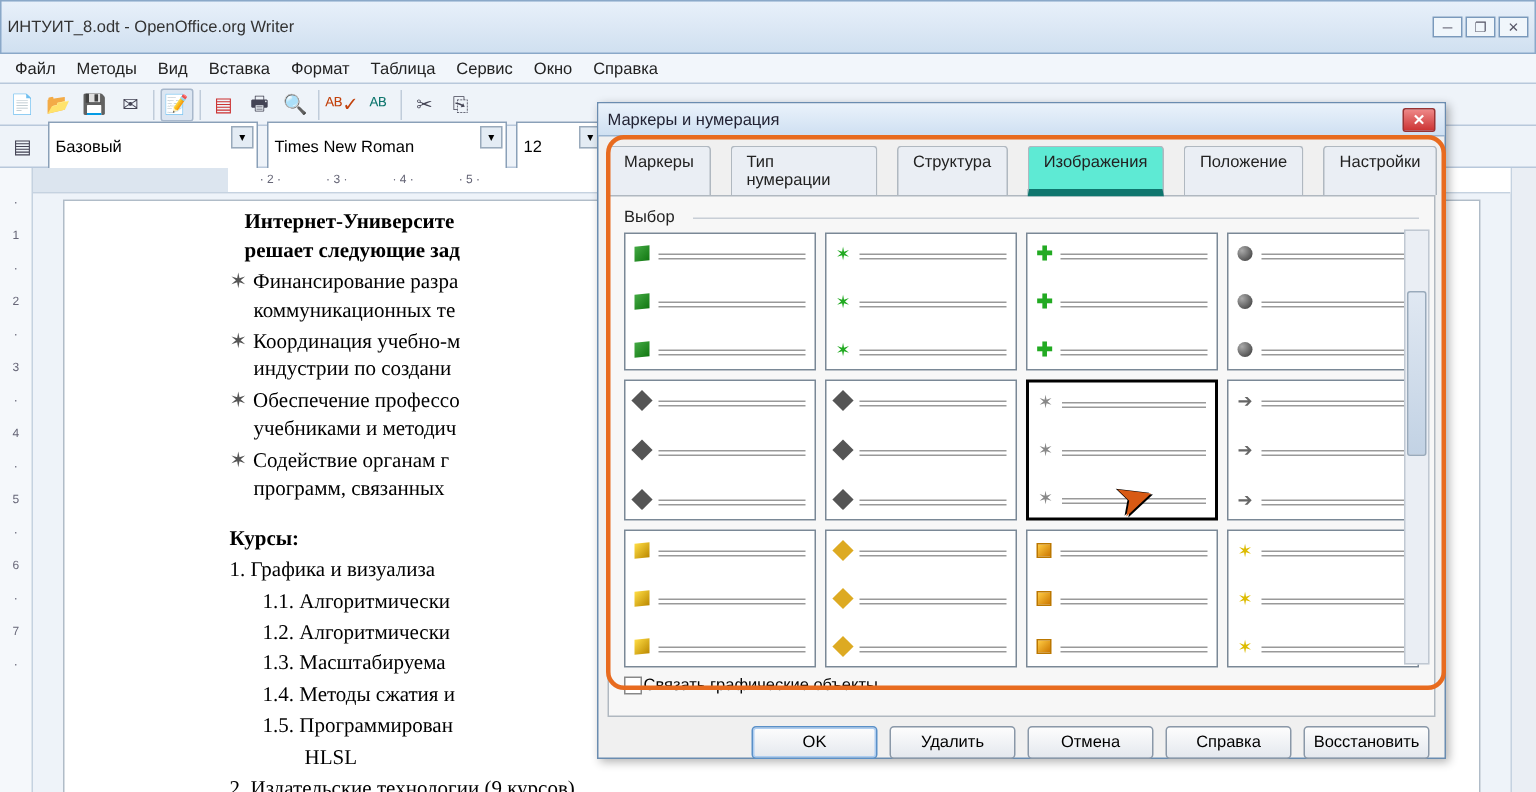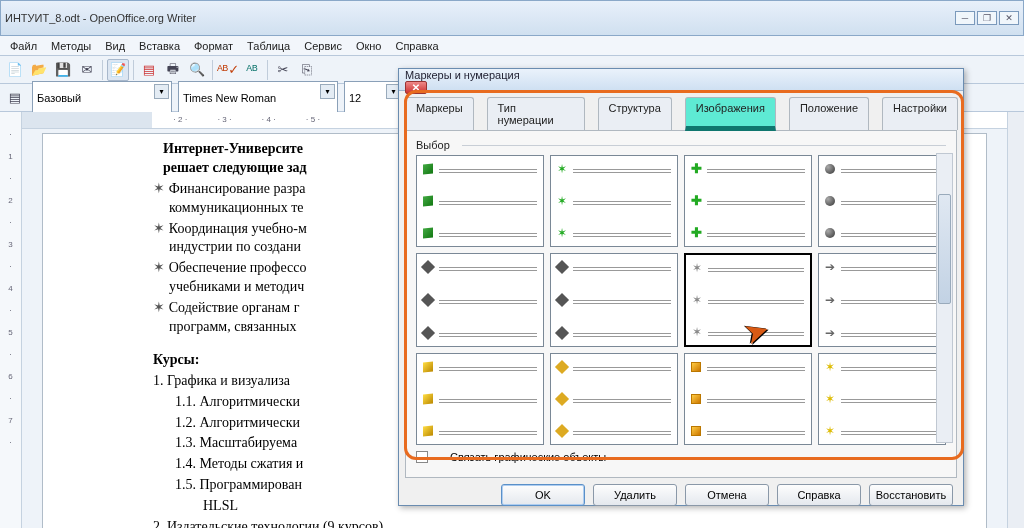--- a/index.html
+++ b/index.html
@@ -36,21 +36,21 @@
 .paper .bullet { display: flex; gap: 4px; margin-top: 2px; }
 .paper .bullet .bm { font-size: 14px; color: #555; }
 .paper .section { font-weight: bold; margin-top: 14px; }
 .paper ol { list-style: none; padding-left: 0; }
 .paper ol li { margin-top: 2px; }
 .paper .lvl2 { padding-left: 22px; }
 .scrollbar-v { width:17px; background:#eaeef4; border-left:1px solid #c5d2e0; }
 
 
 .dialog { position: absolute; left: 398px; top: 68px; width: 566px; height: 438px; background: #f0f0f0; border: 1px solid #6a8cb0; box-shadow: 2px 2px 6px rgba(0,0,0,.3); }
-.dlg-title { height: 22px; background: linear-gradient(#eaf2fb, #cfe0f2); border-bottom: 1px solid #9ab4d0; display: flex; align-items: flex-start; padding: 0 6px; font-size: 11px; color: #223; flex-direction: column; }
+.dlg-title { height: 22px; background: linear-gradient(#eaf2fb, #cfe0f2); border-bottom: 1px solid #9ab4d0; display: flex; align-items: center; padding: 0 6px; font-size: 11px; color: #223; }
 .dlg-title .t { flex: 1; }
 .dlg-title .cls { width: 22px; height: 16px; background: linear-gradient(#e88, #c33); border: 1px solid #933; color: #fff; display: flex; align-items: center; justify-content: center; font-size: 10px; font-weight: bold; border-radius: 2px; }
 .tabs { display: flex; padding: 6px 6px 0 6px; gap: 14px; }
 .tab { padding: 4px 10px; border: 1px solid #b0b8c0; border-bottom: none; background: #eaeef4; font-size: 11px; color: #222; border-radius: 3px 3px 0 0; margin-right: -1px; position: relative; }
 .tab.active { background: #5eead4; z-index: 2; border-bottom: 5px solid #0f766e; margin-bottom: -1px; font-weight: normal; }
 .tabbody { border: 1px solid #b0b8c0; margin: 0 6px 6px 6px; background: #f7f7f7; padding: 8px 10px 10px 10px; height: 348px; position: relative; }
 .highlight { position: absolute; border: 3px solid #e86b1f; border-radius: 12px; pointer-events: none; }
 .hl1 { left: 404px; top: 90px; width: 560px; height: 370px; }
 .grp-label { font-size: 11px; color: #222; margin-bottom: 4px; position: relative; }
 .grp-label::after { content:""; position:absolute; left:46px; right:0; top:50%; height:1px; background:#c8ced6; }
@@ -67,21 +67,21 @@
 .ball { border-radius:50%; background: radial-gradient(circle at 30% 30%, #aaa, #333); }
 .diam { width:9px; height:9px; background:#555; transform: rotate(45deg); }
 .star-gr { color:#888; font-size:12px; line-height:10px; }
 .arrow-gr { color:#666; font-size:12px; line-height:10px; }
 .cube-y { background: linear-gradient(135deg,#fd4,#b80); transform: skewY(-6deg); }
 .diam-y { width:9px; height:9px; background:#da2; transform: rotate(45deg); }
 .doc-y { width:9px; height:10px; background:linear-gradient(135deg,#fc4,#c70); border:1px solid #b70; }
 .star-y { color:#db0; font-size:12px; line-height:10px; }
 .g-scroll { width: 17px; background: #eaeef4; border: 1px solid #c0c8d2; position: absolute; right: 3px; top: 22px; bottom: 34px; }
 .g-scroll .thumb { position:absolute; left:1px; right:1px; top:40px; height:110px; background: linear-gradient(#e0e8f2,#c2d2e4); border:1px solid #9ab; border-radius:2px; }
-.chk { display: flex; align-items: center; gap: 22px; margin-top: 6px; font-size: 11px; }
+.chk { display: flex; align-items: center; gap: 1px; margin-top: 6px; font-size: 11px; }
 .chk .box { width: 12px; height: 12px; border: 1px solid #888; background: #fff; }
 .dlg-btns { display: flex; justify-content: flex-end; gap: 8px; padding: 0 10px 8px 10px; }
 .btn { min-width: 84px; height: 22px; border: 1px solid #8a98a8; background: linear-gradient(#fdfdfd,#e4e8ee); font-size: 11px; display: flex; align-items: center; justify-content: center; border-radius: 3px; }
 .btn.primary { border: 1px solid #5a90c8; box-shadow: 0 0 0 1px #aecdf0 inset; }
 
 .cursor-arrow { position: absolute; left: 744px; top: 314px; font-size: 30px; color: #d85a14; text-shadow: -1px -1px 0 #000, 1px 1px 0 #000; transform: rotate(-18deg); pointer-events: none; }
 </style>
 </head>
 <body>
 

